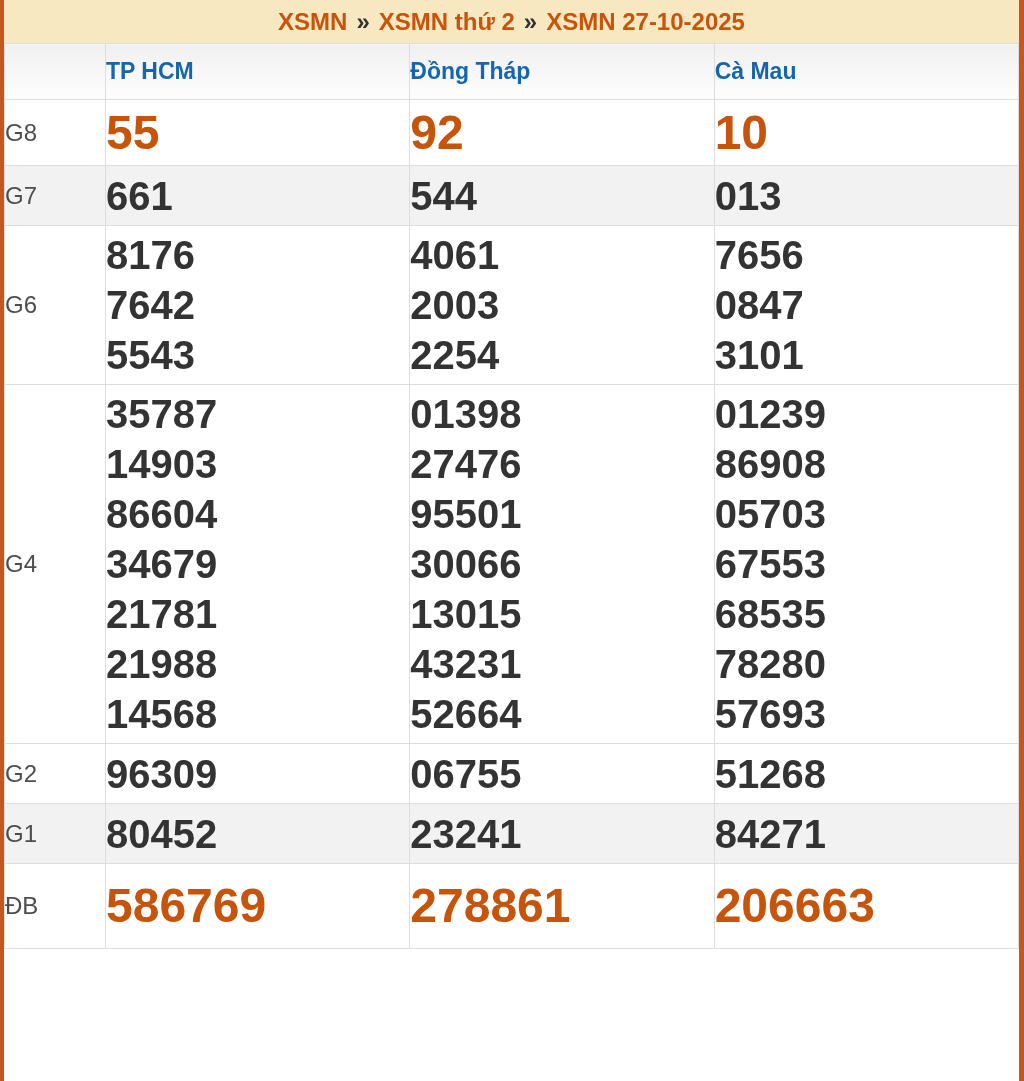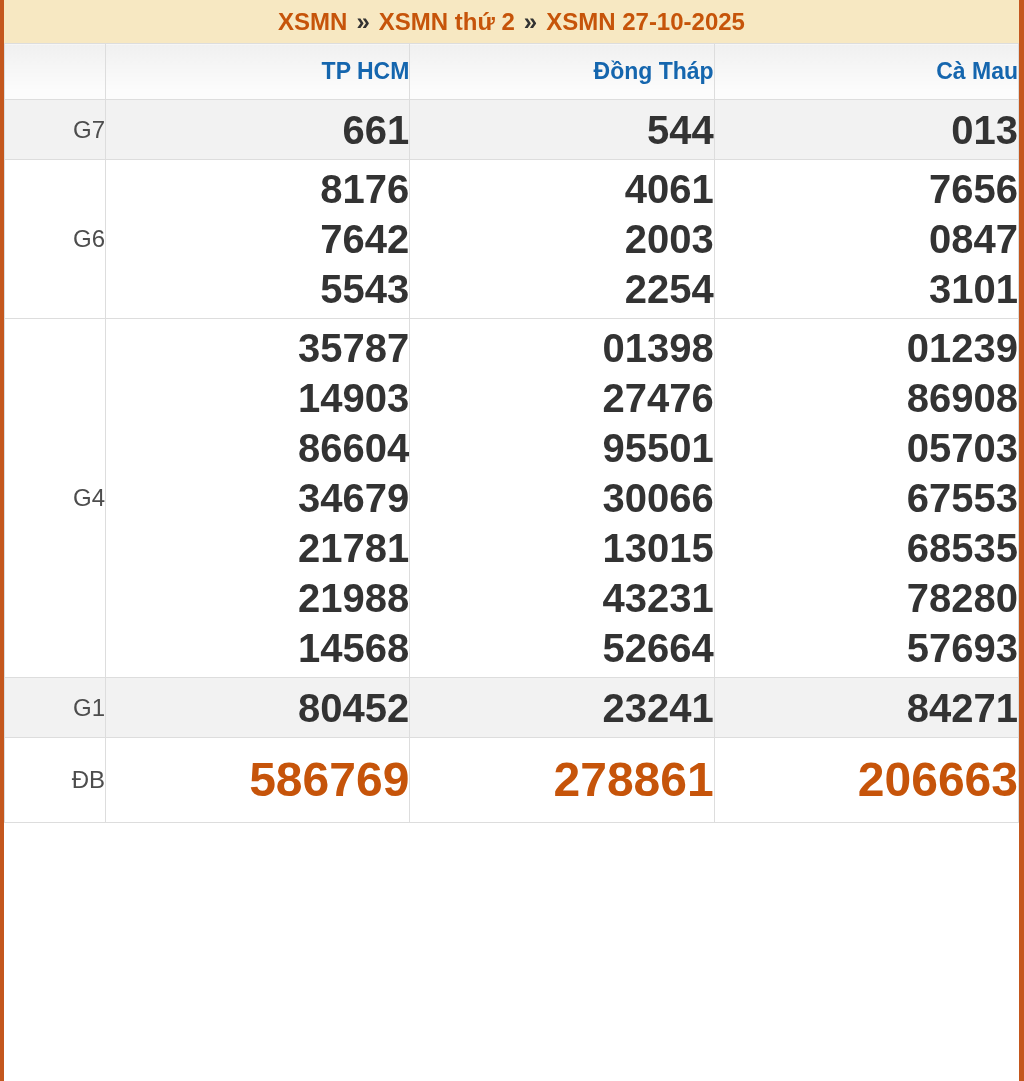--- a/index.html
+++ b/index.html
@@ -31,21 +31,21 @@
     white-space: nowrap;
   }
   .crumb { color: var(--accent, #c35408); cursor: pointer; }
   .sep   { color: #333333; margin: 0 9px; }
   table.results {
     width: 100%;
     border-collapse: collapse;
     table-layout: fixed;
   }
   col.c-label { width: 101px; }
-  th, td { border: 1px solid #dddddd; text-align: right; vertical-align: middle; padding: 0; }
+  th, td { border: 1px solid #dddddd; text-align: left; vertical-align: middle; padding: 0; }
   thead th {
     height: 55px;
     background: linear-gradient(180deg, #f0f0f0 0%, #fcfcfc 85%);
     color: var(--blue, #1566ae);
     font-size: 23px;
     font-weight: bold;
   }
   tbody tr { background: #ffffff; }
   tbody tr.stripe { background: #f2f2f2; padding-left: 9px; }
   td.label {
@@ -86,20 +86,32 @@
     </colgroup>
     <thead>
       <tr>
           <th></th>
           <th>TP HCM</th>
           <th>Đồng Tháp</th>
           <th>Cà Mau</th>
         </tr>
     </thead>
     <tbody>
+        <tr style="height: 66px;">
+          <td class="label">G8</td>
+          <td class="vals hl">
+            <div class="num">55</div>
+          </td>
+          <td class="vals hl">
+            <div class="num">92</div>
+          </td>
+          <td class="vals hl">
+            <div class="num">10</div>
+          </td>
+        </tr>
         <tr class="stripe" style="height: 60px;">
           <td class="label">G7</td>
           <td class="vals">
             <div class="num">661</div>
           </td>
           <td class="vals">
             <div class="num">544</div>
           </td>
           <td class="vals">
             <div class="num">013</div>
@@ -146,20 +158,32 @@
           <td class="vals">
             <div class="num">01239</div>
             <div class="num">86908</div>
             <div class="num">05703</div>
             <div class="num">67553</div>
             <div class="num">68535</div>
             <div class="num">78280</div>
             <div class="num">57693</div>
           </td>
         </tr>
+        <tr style="height: 60px;">
+          <td class="label">G2</td>
+          <td class="vals">
+            <div class="num">96309</div>
+          </td>
+          <td class="vals">
+            <div class="num">06755</div>
+          </td>
+          <td class="vals">
+            <div class="num">51268</div>
+          </td>
+        </tr>
         <tr class="stripe" style="height: 60px;">
           <td class="label">G1</td>
           <td class="vals">
             <div class="num">80452</div>
           </td>
           <td class="vals">
             <div class="num">23241</div>
           </td>
           <td class="vals">
             <div class="num">84271</div>

